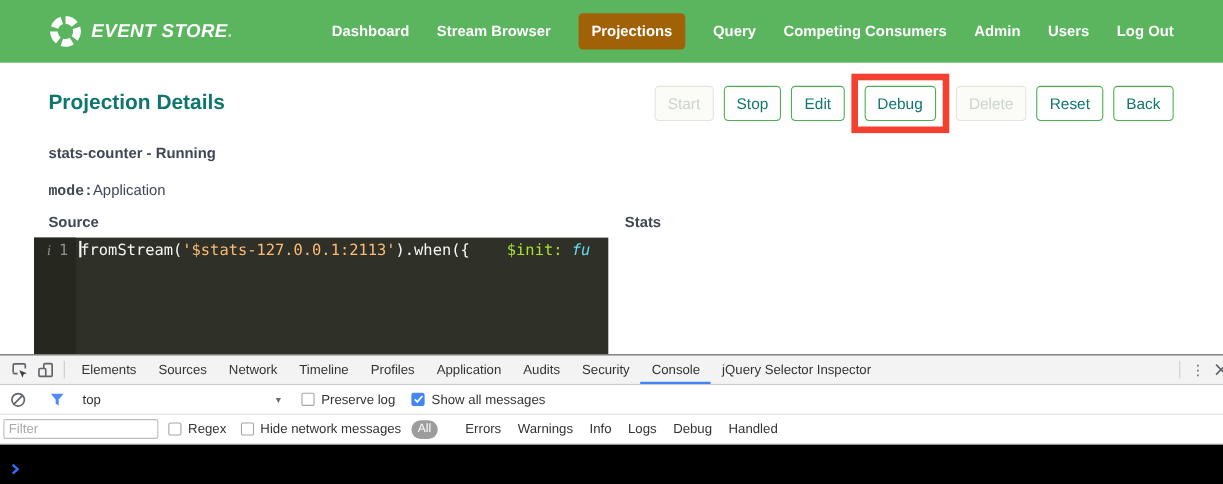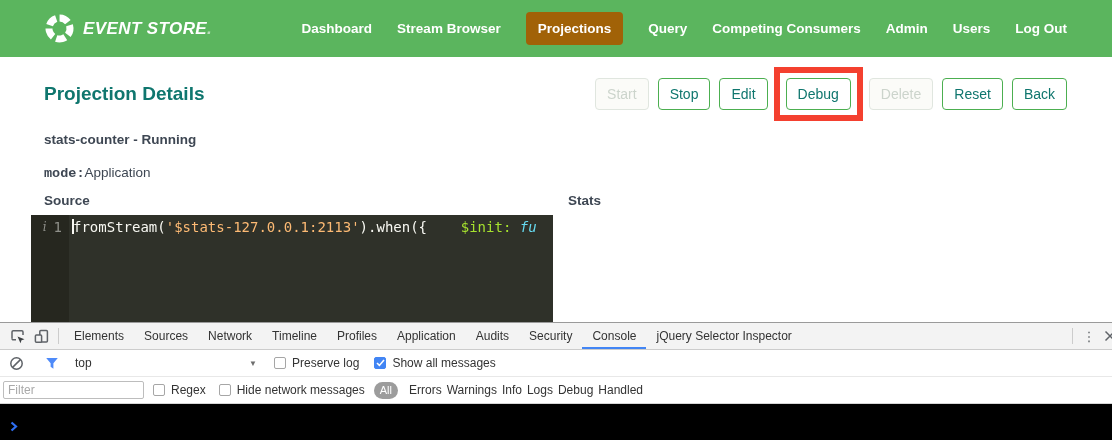--- a/index.html
+++ b/index.html
@@ -83,21 +83,21 @@
   .preserve-group { margin-left:17px; }
   .showall-group { margin-left:15px; }
 
   .filter-input { margin-left:3px; width:141px; height:18px; border:1px solid #bdbdbd; border-radius:2px;
                   font-size:12px; padding:0 4px; color:#333; font-family:inherit; }
   .filter-input::placeholder { color:#a9a9a9; }
   .regex-group { margin-left:9px; }
   .hide-group { margin-left:13px; }
   .all-pill { margin-left:9px; background:#9c9c9c; color:#fff; font-size:11px; padding:2px 6px 3px;
               border-radius:9px; cursor:pointer; }
-  .levels { display:flex; align-items:center; gap:5px; margin-left:0; }
+  .levels { display:flex; align-items:center; gap:15px; margin-left:14px; }
   .level { cursor:pointer; white-space:nowrap; }
 
   .dt-prompt { height:36px; padding:8px 0 0 10px; display:flex; }
 </style>
 </head>
 <body>
 
 <header class="navbar">
   <div class="brand">
     <span style="display:flex;">

